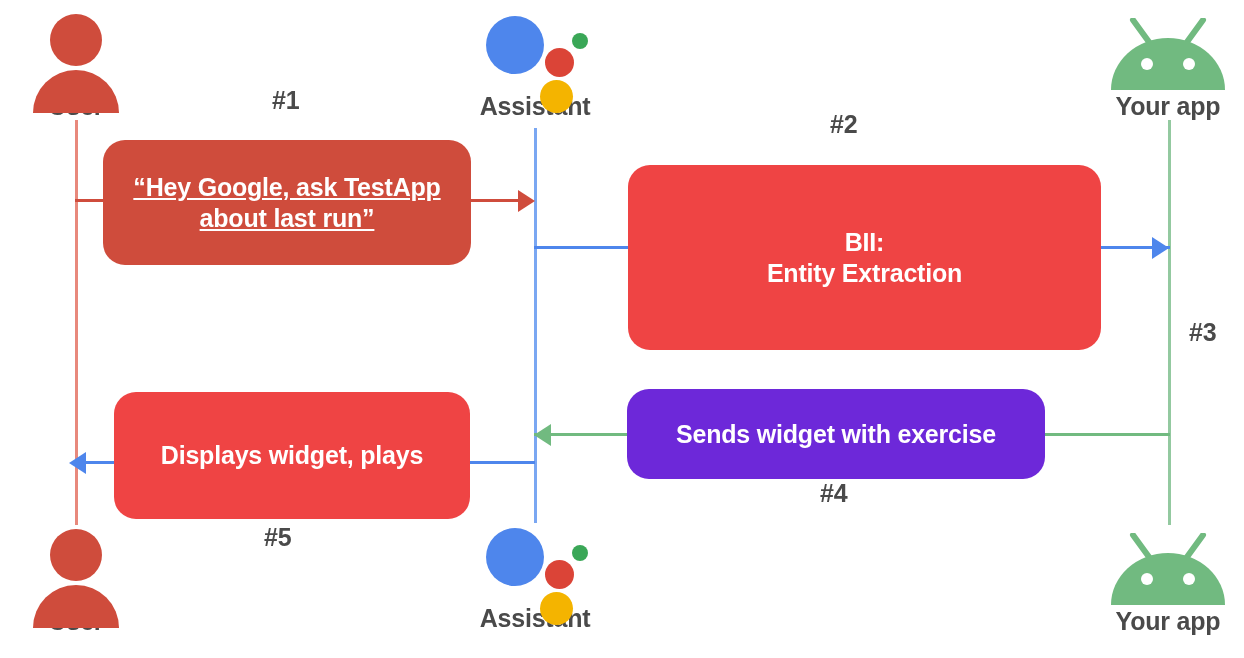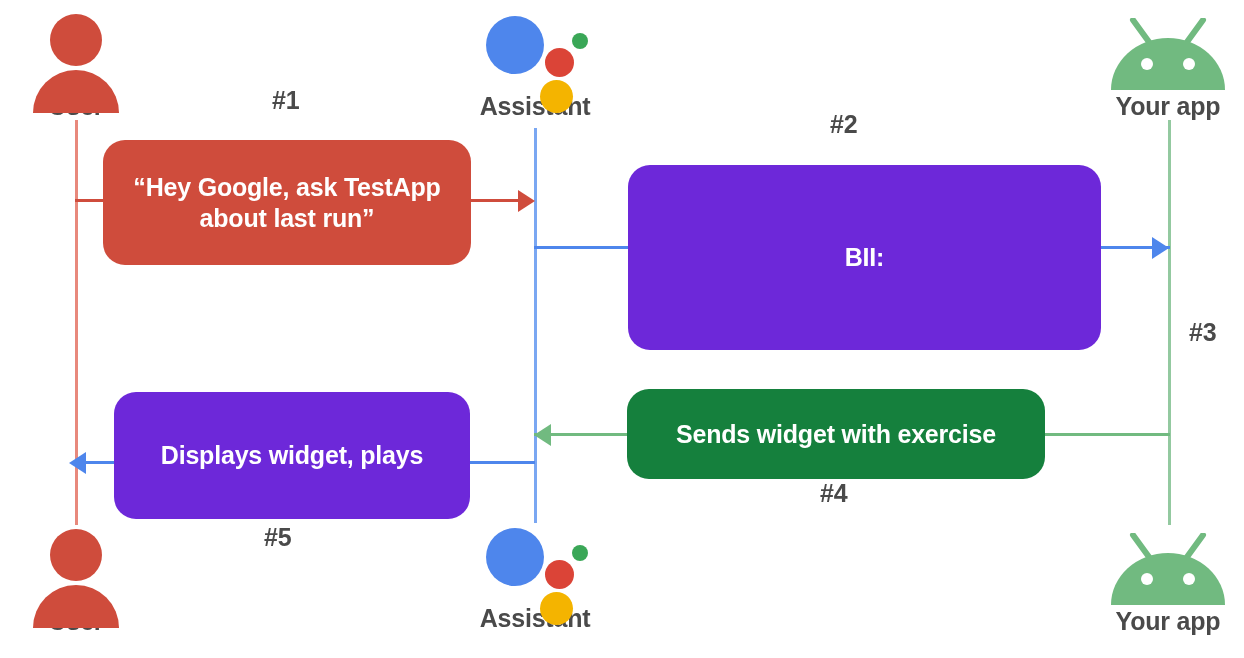--- a/index.html
+++ b/index.html
@@ -127,22 +127,22 @@
     line-height: 1.22;
     text-align: center;
     display: flex;
     align-items: center;
     justify-content: center;
     box-sizing: border-box;
     padding: 6px 14px;
     letter-spacing: -0.2px;
   }
   .msgbox.red   { background: #cf4c3c; }
-  .msgbox.blue  { background: #6d28d9; }
-  .msgbox.green { background: #15803d; }
+  .msgbox.blue  { background: #ef4444; }
+  .msgbox.green { background: #6d28d9; }
   .msgbox .txt { width: 100%; }
 
   
   .step {
     position: absolute;
     font-size: 25px;
     font-weight: bold;
     color: #4a4a4a;
     white-space: nowrap;
     letter-spacing: -0.2px;
@@ -211,30 +211,31 @@
         <circle cx="38" cy="46" r="6" fill="#ffffff"></circle>
         <circle cx="80" cy="46" r="6" fill="#ffffff"></circle>
       </svg>
     </div>
     <div class="actor-label">Your app</div>
   </div>
 
   <div class="conn red" style="left:75px; top:199px; width:450px;"></div>
   <div class="arrowhead right red" style="left:518px; top:190px;"></div>
   <div class="step" style="left:272px; top:86px;">#1</div>
-  <div class="msgbox red" style="left:103px; top:140px; width:368px; height:125px;">
+  <div class="msgbox red" style="left:103px; top:140px; width:368px; height:125px;text-decoration:underline;">
     <div class="txt">“Hey Google, ask TestApp about last run”</div>
   </div>
 
   <div class="conn blue" style="left:534px; top:246px; width:636px;"></div>
   <div class="arrowhead right blue" style="left:1152px; top:237px;"></div>
   <div class="step" style="left:830px; top:110px;">#2</div>
   <div class="msgbox blue" style="left:628px; top:165px; width:473px; height:185px;">
     <div class="txt">
       <div>BII:</div>
+      <div>Entity Extraction</div>
     </div>
   </div>
 
   <div class="step" style="left:1189px; top:318px;">#3</div>
 
   <div class="conn green" style="left:534px; top:433px; width:636px;"></div>
   <div class="arrowhead left green" style="left:534px; top:424px;"></div>
   <div class="step" style="left:820px; top:479px;">#4</div>
   <div class="msgbox green" style="left:627px; top:389px; width:418px; height:90px;">
     <div class="txt">

